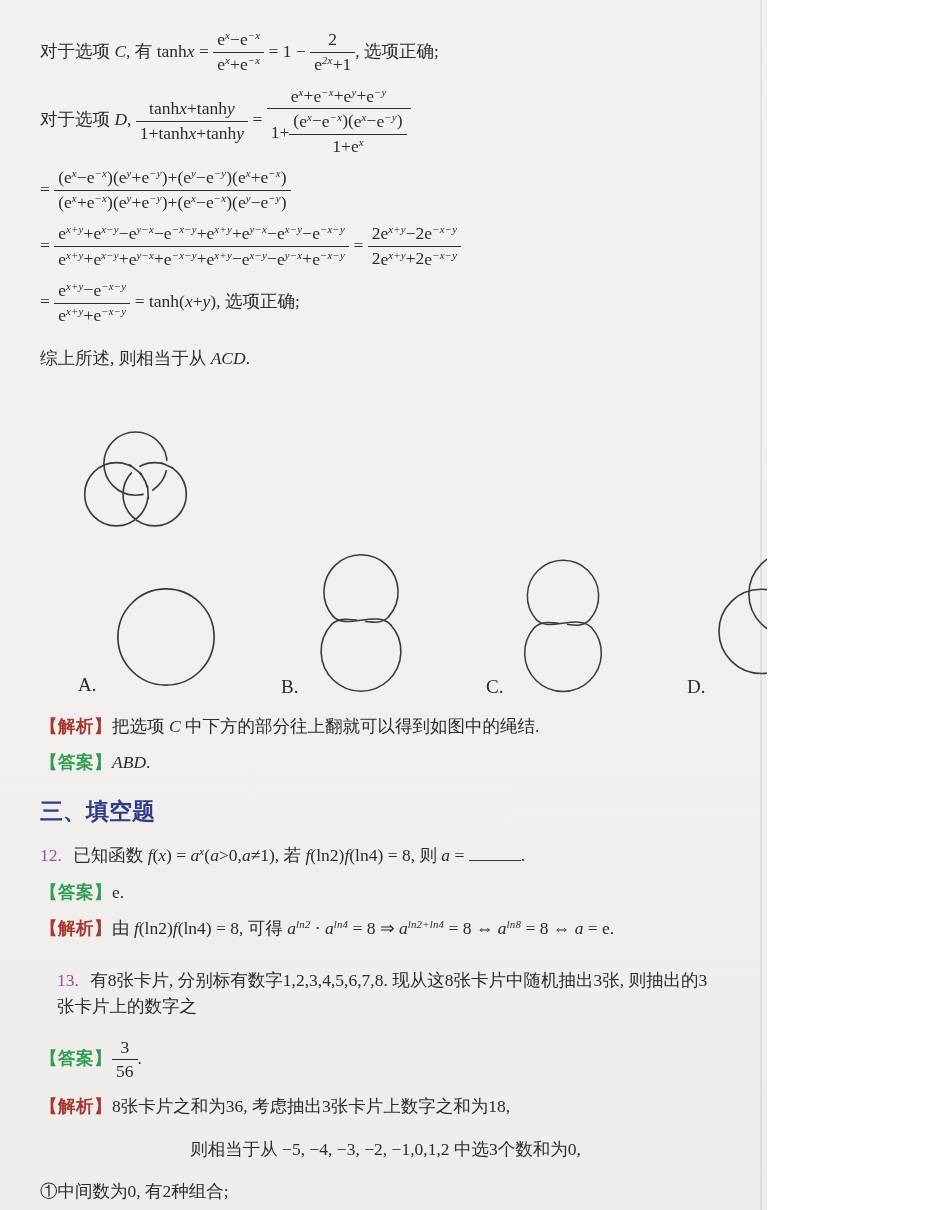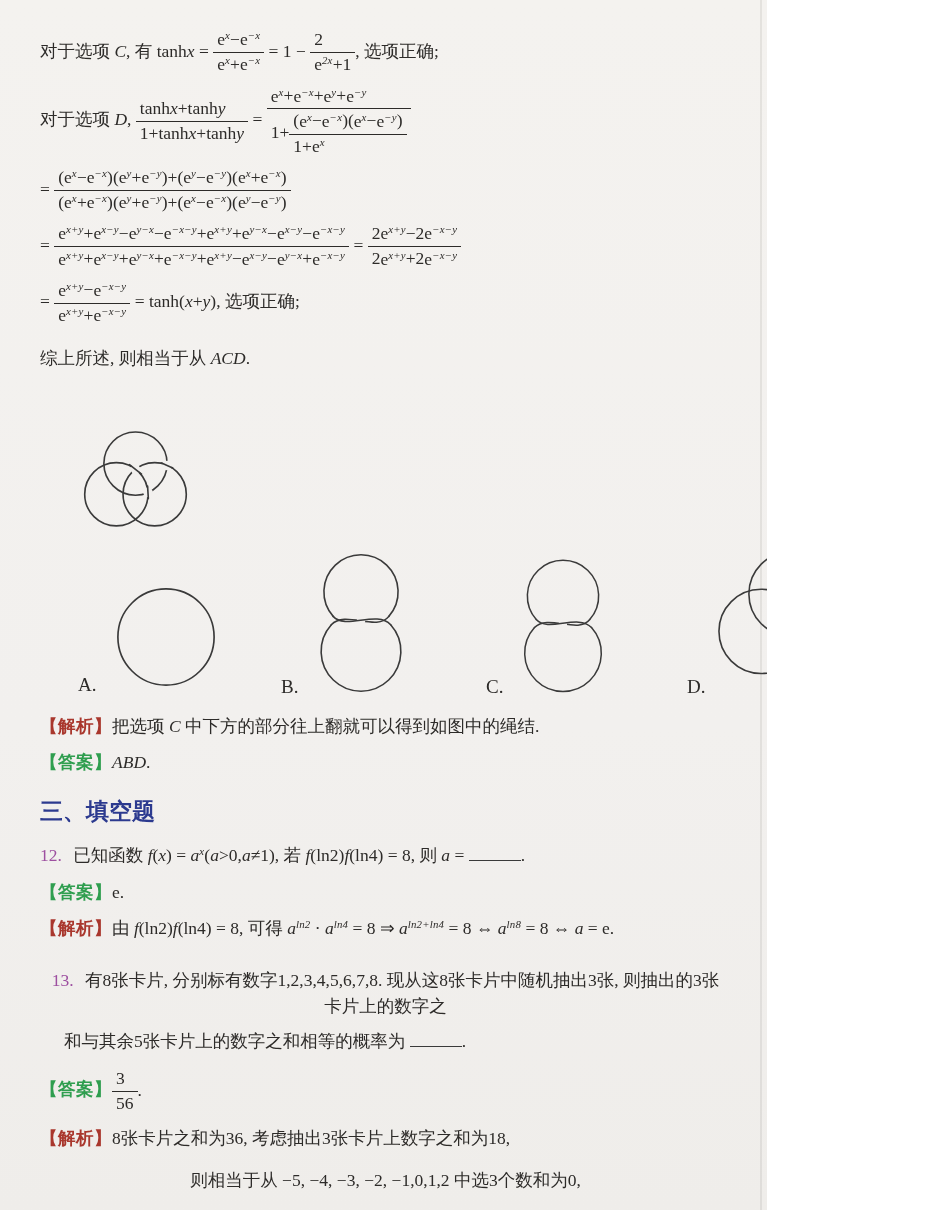--- a/index.html
+++ b/index.html
@@ -15,21 +15,21 @@
     content:'';position:absolute;right:5px;top:0;bottom:0;width:2px;
     background:rgba(90,85,80,0.10);
   }
   .content{padding:20px 36px 0 40px;font-size:17.5px;line-height:1.5;}
   .mline{margin:9px 0;white-space:nowrap;}
   .para{margin:10px 0;}
   .tok{font-style:normal;}
   .it{font-style:italic;}
   .pw{white-space:nowrap;}
   .sup{font-size:0.62em;vertical-align:0.58em;font-style:italic;letter-spacing:0.2px;}
-  .frac{display:inline-block;vertical-align:middle;line-height:1.25;}
+  .frac{display:inline-block;text-align:center;vertical-align:middle;line-height:1.25;}
   .frac .num{display:block;border-bottom:1.3px solid currentColor;padding:0 4px 1px;}
   .frac .den{display:block;padding:1px 4px 0;}
   .blank{display:inline-block;border-bottom:1.3px solid #3a3a3a;height:1.05em;vertical-align:baseline;}
   .qnum{color:#9d4fa0;margin-right:7px;}
   .lbl-ans{color:#2f9e4f;font-weight:bold;letter-spacing:0.5px;}
   .lbl-ana{color:#a9372d;font-weight:bold;letter-spacing:0.5px;}
   .section-title{color:#2c3a8f;font-weight:bold;font-size:23px;margin:20px 0 12px;}
   .q13-wrap{margin:26px 0 8px;}
   .q13-line2{margin:6px 0 14px 24px;}
   .figure-area{position:relative;height:300px;margin:2px 0 6px;}
@@ -120,26 +120,23 @@
       <span><span class="tok">已知函数 </span><span class="it">f</span><span class="tok">(</span><span class="it">x</span><span class="tok">) = </span><span class="pw"><span class="it">a</span><span class="sup">x</span></span><span class="tok">(</span><span class="it">a</span><span class="tok">&gt;0,</span><span class="it">a</span><span class="tok">≠1), 若 </span><span class="it">f</span><span class="tok">(ln2)</span><span class="it">f</span><span class="tok">(ln4) = 8, 则 </span><span class="it">a</span><span class="tok"> = </span><span class="blank" style="width: 52px;"></span><span class="tok">.</span></span>
     </p>
     <p class="para">
       <span class="lbl-ans">【答案】</span><span><span class="tok">e.</span></span>
     </p>
     <p class="para">
       <span class="lbl-ana">【解析】</span><span><span class="tok">由 </span><span class="it">f</span><span class="tok">(ln2)</span><span class="it">f</span><span class="tok">(ln4) = 8, 可得 </span><span class="pw"><span class="it">a</span><span class="sup">ln2</span></span><span class="tok"> · </span><span class="pw"><span class="it">a</span><span class="sup">ln4</span></span><span class="tok"> = 8 ⇒ </span><span class="pw"><span class="it">a</span><span class="sup">ln2+ln4</span></span><span class="tok"> = 8 ⇔ </span><span class="pw"><span class="it">a</span><span class="sup">ln8</span></span><span class="tok"> = 8 ⇔ </span><span class="it">a</span><span class="tok"> = e.</span></span>
     </p>
 
     <div class="q13-wrap">
-      <p class="para" style="margin:8px;text-align:center;">
+      <p class="para" style="margin:17px;">
         <span class="qnum">13.</span>
         <span><span class="tok">有8张卡片, 分别标有数字1,2,3,4,5,6,7,8. 现从这8张卡片中随机抽出3张, 则抽出的3张卡片上的数字之</span></span>
-      </p>
-      <p class="q13-line2">
-        <span><span class="tok">和与其余5张卡片上的数字之和相等的概率为 </span><span class="blank" style="width: 52px;"></span><span class="tok">.</span></span>
       </p>
     </div>
     <p class="para">
       <span class="lbl-ans">【答案】</span><span><span class="frac"><span class="num"><span class="tok">3</span></span><span class="den"><span class="tok">56</span></span></span><span class="tok">.</span></span>
     </p>
     <p class="para">
       <span class="lbl-ana">【解析】</span><span><span class="tok">8张卡片之和为36, 考虑抽出3张卡片上数字之和为18,</span></span>
     </p>
     <p class="para" style="margin:16px 0;text-align:center;"><span class="tok">则相当于从 −5, −4, −3, −2, −1,0,1,2 中选3个数和为0,</span></p>
     <p class="para" style="margin:16px 0;"><span class="tok">①中间数为0, 有2种组合;</span></p>

